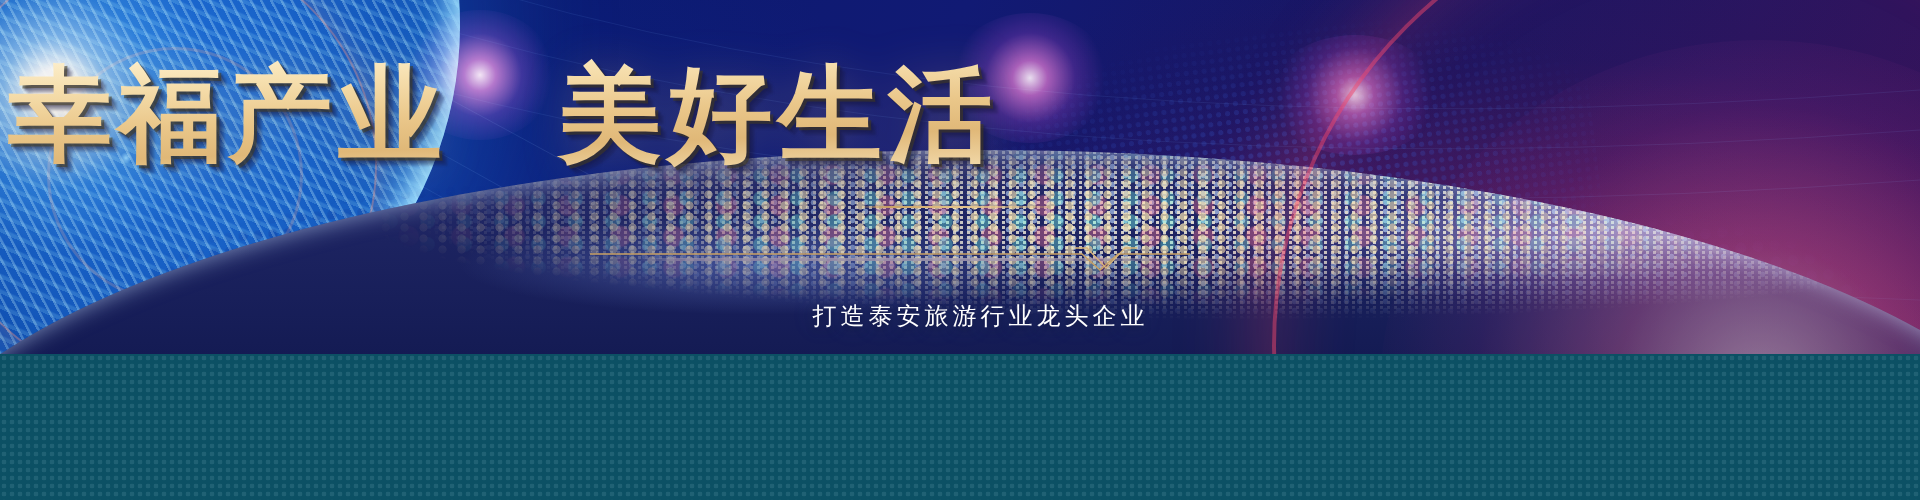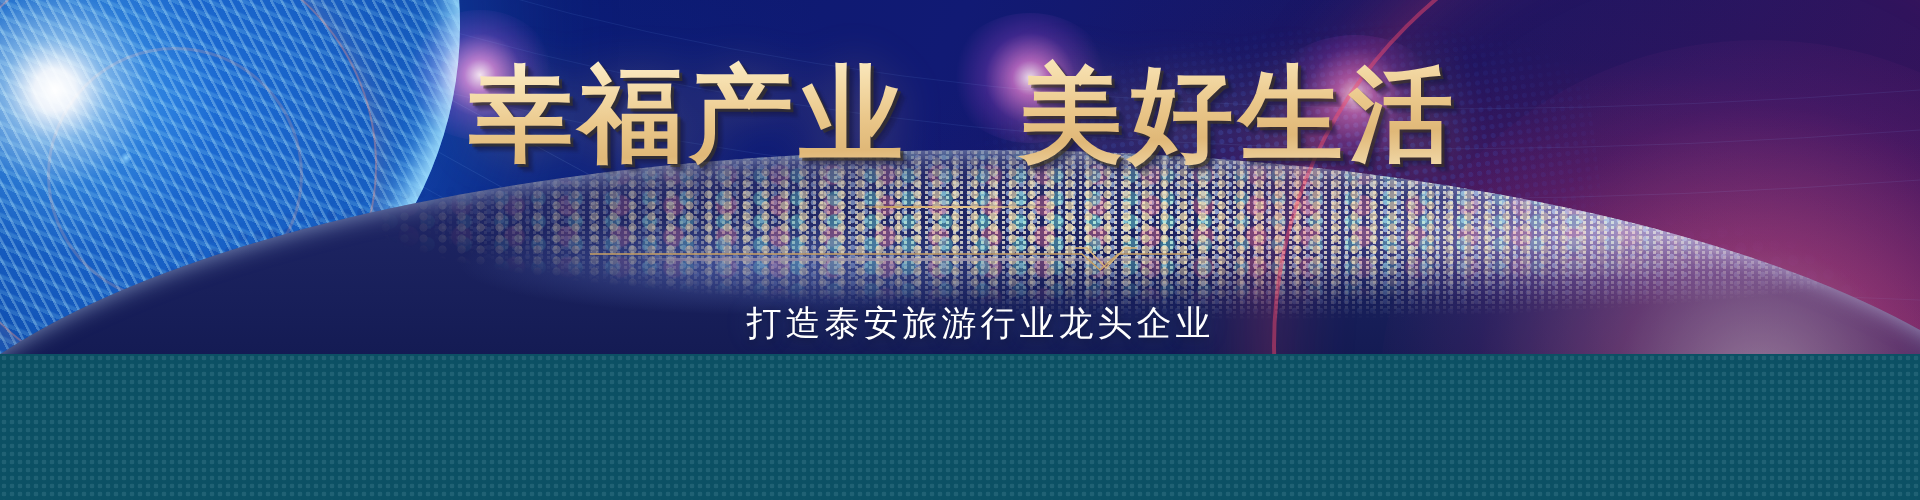--- a/index.html
+++ b/index.html
@@ -134,21 +134,20 @@
     background:radial-gradient(circle, rgba(255,235,245,0.95) 0%, rgba(235,120,190,0.75) 16%, rgba(150,50,150,0.35) 42%, rgba(0,0,0,0) 72%);}
   .gs2{left:1030px;top:78px;width:160px;height:130px;transform:translate(-50%,-50%);
     background:radial-gradient(circle, rgba(255,240,250,0.90) 0%, rgba(230,110,185,0.70) 17%, rgba(140,45,145,0.32) 44%, rgba(0,0,0,0) 72%);}
   .gs3{left:1355px;top:95px;width:170px;height:120px;transform:translate(-50%,-50%);
     background:radial-gradient(circle, rgba(255,235,250,0.85) 0%, rgba(225,110,190,0.60) 18%, rgba(130,40,140,0.28) 46%, rgba(0,0,0,0) 74%);}
 
   
   .title-wrap{
     position:absolute;
     left:8px;right:0;top:58px;
-    text-align:center;
     z-index:6;
   }
   .title{
     display:inline-block;
     font-family:"DejaVu Sans","Liberation Sans",sans-serif;
     font-weight:bold;
     font-size:104px;
     line-height:1.08;
     letter-spacing:6px;
     background:linear-gradient(178deg,#fdf0cf 0%,#f6dfae 22%,#eac78a 50%,#e0b878 72%,#f3dcae 100%);
@@ -182,21 +181,21 @@
     z-index:5;
   }
 
   
   .subtitle{
     position:absolute;
     left:12px;right:0;top:300px;
     text-align:center;
     z-index:7;
     font-family:"DejaVu Sans","Liberation Sans",sans-serif;
-    font-size:35px;
+    font-size:24px;
     font-weight:500;
     letter-spacing:4px;
     color:#ffffff;
     text-shadow:0 2px 10px rgba(0,0,0,0.45), 0 0 24px rgba(120,170,255,0.30);
     margin-left:29px;
   }
 
   
   .city{
     position:absolute;

